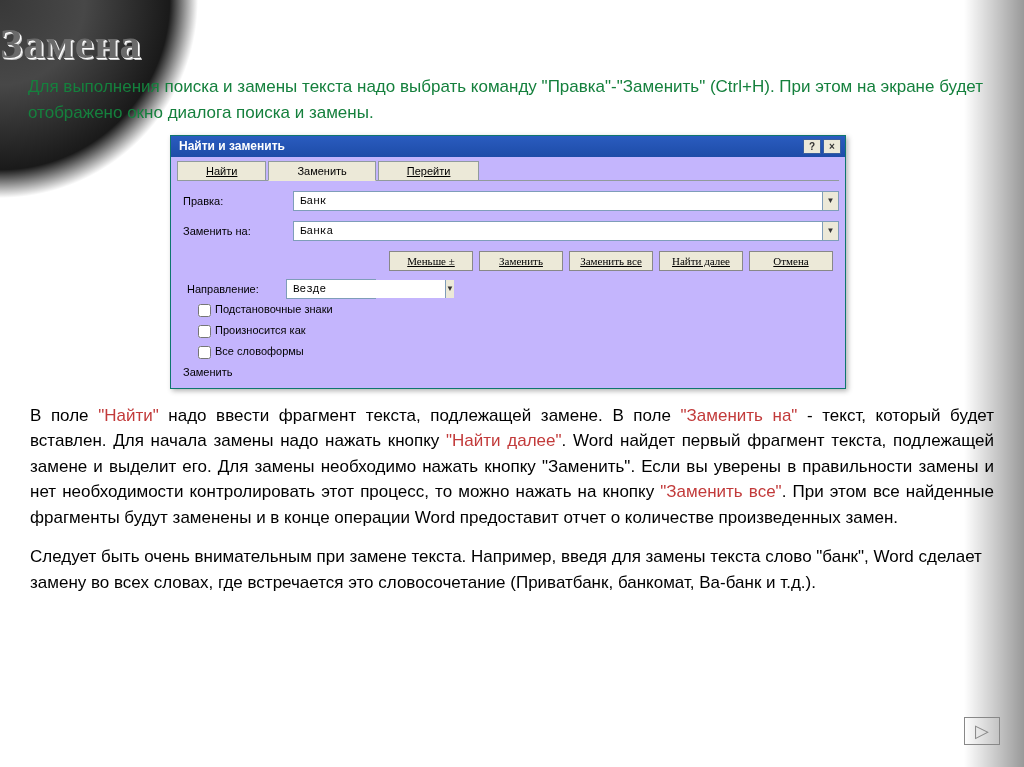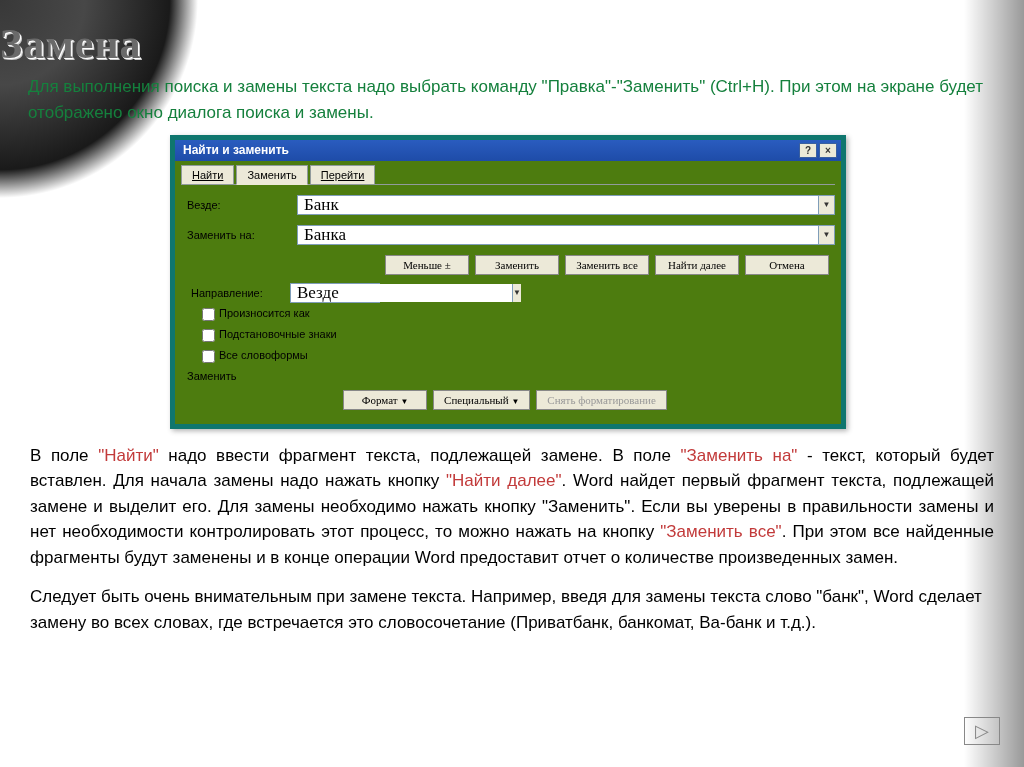--- a/index.html
+++ b/index.html
@@ -48,22 +48,22 @@
     position: relative;
     z-index: 2;
   }
   .dialog-wrapper {
     margin: 0 0 14px 170px;
     width: 676px;
     position: relative;
     z-index: 2;
   }
   .dlg {
-    border: 5px solid #0f766e;
-    background: #4d7c0f;
+    border: 1px solid #0f766e;
+    background: #c4b5fd;
     font-family: Tahoma, sans-serif;
     font-size: 11px;
     box-shadow: 2px 2px 5px rgba(0,0,0,0.3);
   }
   .dlg-titlebar {
     background: linear-gradient(to bottom, #2a5cbf 0%, #1e4ca8 100%);
     color: #fff;
     padding: 3px 4px 3px 8px;
     display: flex;
     justify-content: space-between;
@@ -76,21 +76,21 @@
     width: 18px; height: 15px;
     background: #ece9d8;
     border: 1px solid #3a5f9e;
     display:inline-flex; align-items:center; justify-content:center;
     font-size:10px; color:#333; font-family: Arial;
     cursor: default;
   }
   .dlg-body { padding: 4px 6px 6px 6px; }
   .tab-row { display:flex; align-items:flex-end; border-bottom:1px solid #919b9c; margin-bottom:10px; }
   .tab {
-    padding: 3px 10px;
+    padding: 3px 28px;
     border: 1px solid #919b9c;
     border-bottom: none;
     background: #ece9d8;
     margin-right: 2px;
     color: #000;
     position: relative;
   }
   .tab.active {
     background: #ece9d8;
     border-bottom: 1px solid #ece9d8;
@@ -101,36 +101,37 @@
   .form-row { display:flex; align-items:center; margin: 8px 0 10px 6px; }
   .form-row label { width: 110px; font-size:11px; }
   .combo {
     flex: 1;
     display:flex;
     border: 1px solid #7f9db9;
     background:#fff;
     height: 20px;
   }
   .combo input {
-    flex:1; border:none; padding:4px 6px; font-size:17px; font-family: Liberation Serif, serif;
+    flex:1; border:none; padding:4px 6px; font-size:11px; font-family: Liberation Mono, monospace;
     outline: none;
   }
   .combo .dd {
     width:16px; background:#ece9d8; border-left:1px solid #7f9db9;
     display:flex; align-items:center; justify-content:center; font-size:8px; color:#333;
   }
   .btn-row { display:flex; justify-content:flex-end; gap:6px; margin:8px 6px 8px 0; }
   .btn {
     min-width:84px;
     padding:3px 10px;
     background:#ece9d8;
     border:1px solid #888;
     font-size:11px;
     font-family: Tahoma;
     text-align:center;
+    text-decoration:underline;
   }
   .btn.disabled { color:#999; }
   .group-label { font-size:11px; margin:4px 0 4px 6px; }
   .params { margin-left:10px; }
   .param-row { display:flex; align-items:center; margin:2px 0; font-size:11px; }
   .param-row label:first-child { width:95px; margin-right:4px; }
   .combo.small { width:90px; flex:none; }
   .check-row { margin:2px 0 2px 10px; font-size:11px; }
   .check-row input { vertical-align:middle; margin-right:4px; margin-left:1px; }
   .explain {
@@ -177,21 +178,21 @@
       </div>
     </div>
     <div class="dlg-body">
       <div class="tab-row">
         <div class="tab"><span class="mn">Найти</span></div>
         <div class="tab active"><span>Заменить</span></div>
         <div class="tab"><span class="mn">Перейти</span></div>
       </div>
 
       <div class="form-row">
-        <label>Везде:</label>
+        <label>Правка:</label>
         <div class="combo">
           <input type="text" value="Банк" style="">
           <span class="dd">▼</span>
         </div>
       </div>
 
       <div class="form-row">
         <label>Заменить на:</label>
         <div class="combo">
           <input type="text" value="Банка" style="">
@@ -208,31 +209,26 @@
       </div>
 
       <div class="params">
         <div class="param-row">
           <label>Направление:</label>
           <div class="combo small">
             <input type="text" value="Везде" style="">
             <span class="dd">▼</span>
           </div>
         </div>
+        <div class="check-row"><input type="checkbox" style=""><span>Подстановочные знаки</span></div>
         <div class="check-row"><input type="checkbox" style=""><span>Произносится как</span></div>
-        <div class="check-row"><input type="checkbox" style=""><span>Подстановочные знаки</span></div>
         <div class="check-row"><input type="checkbox" style=""><span>Все словоформы</span></div>
       </div>
 
       <div class="group-label">Заменить</div>
-      <div class="btn-row" style="justify-content:center;">
-        <button class="btn"><span>Формат</span> <span style="font-size:8px;">▼</span></button>
-        <button class="btn"><span>Специальный</span> <span style="font-size:8px;">▼</span></button>
-        <button class="btn disabled">Снять форматирование</button>
-      </div>
     </div>
   </div>
 </div>
 
 <p class="explain">
   <span>В поле </span><span class="hl">"Найти"</span><span> надо ввести фрагмент текста, подлежащей замене. В поле </span><span class="hl">"Заменить на"</span><span> - текст, который будет вставлен. Для начала замены надо нажать кнопку </span><span class="hl">"Найти далее"</span><span>. Word найдет первый фрагмент текста, подлежащей замене и выделит его. Для замены необходимо нажать кнопку "Заменить". Если вы уверены в правильности замены и нет необходимости контролировать этот процесс, то можно нажать на кнопку </span><span class="hl">"Заменить все"</span><span>. При этом все найденные фрагменты будут заменены и в конце операции Word предоставит отчет о количестве произведенных замен.</span>
 </p>
 
 <p class="warn">Следует быть очень внимательным при замене текста. Например, введя для замены текста слово "банк", Word сделает замену во всех словах, где встречается это словосочетание (Приватбанк, банкомат, Ва-банк и т.д.).</p>
 

